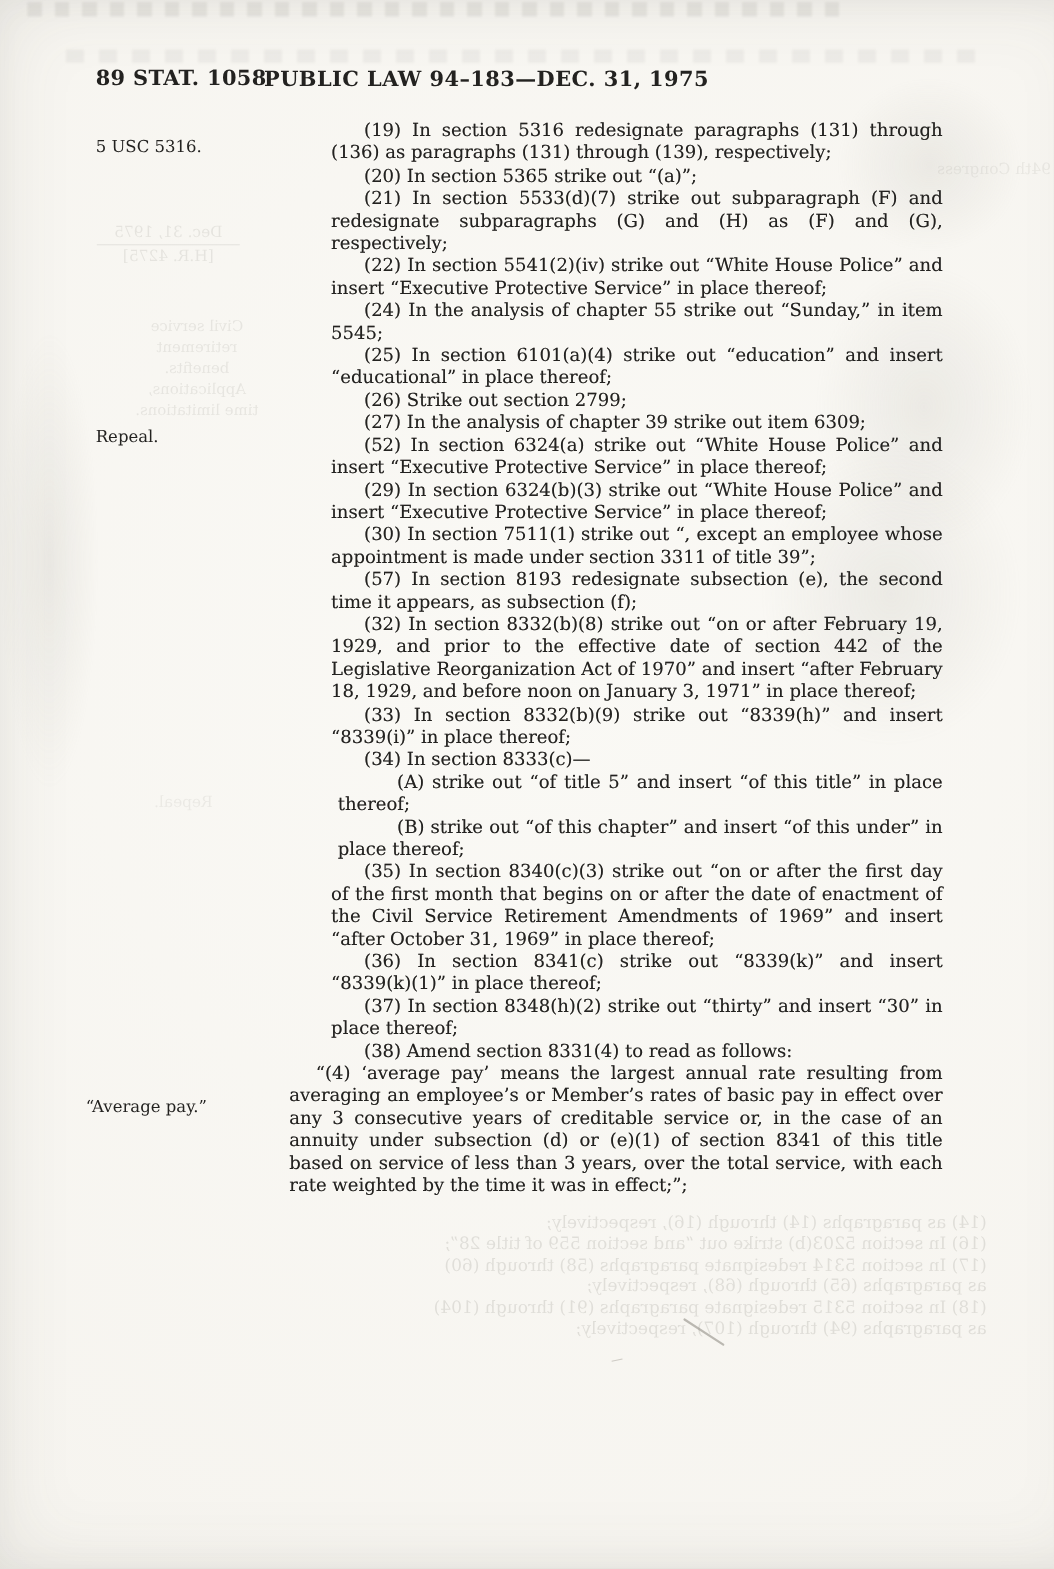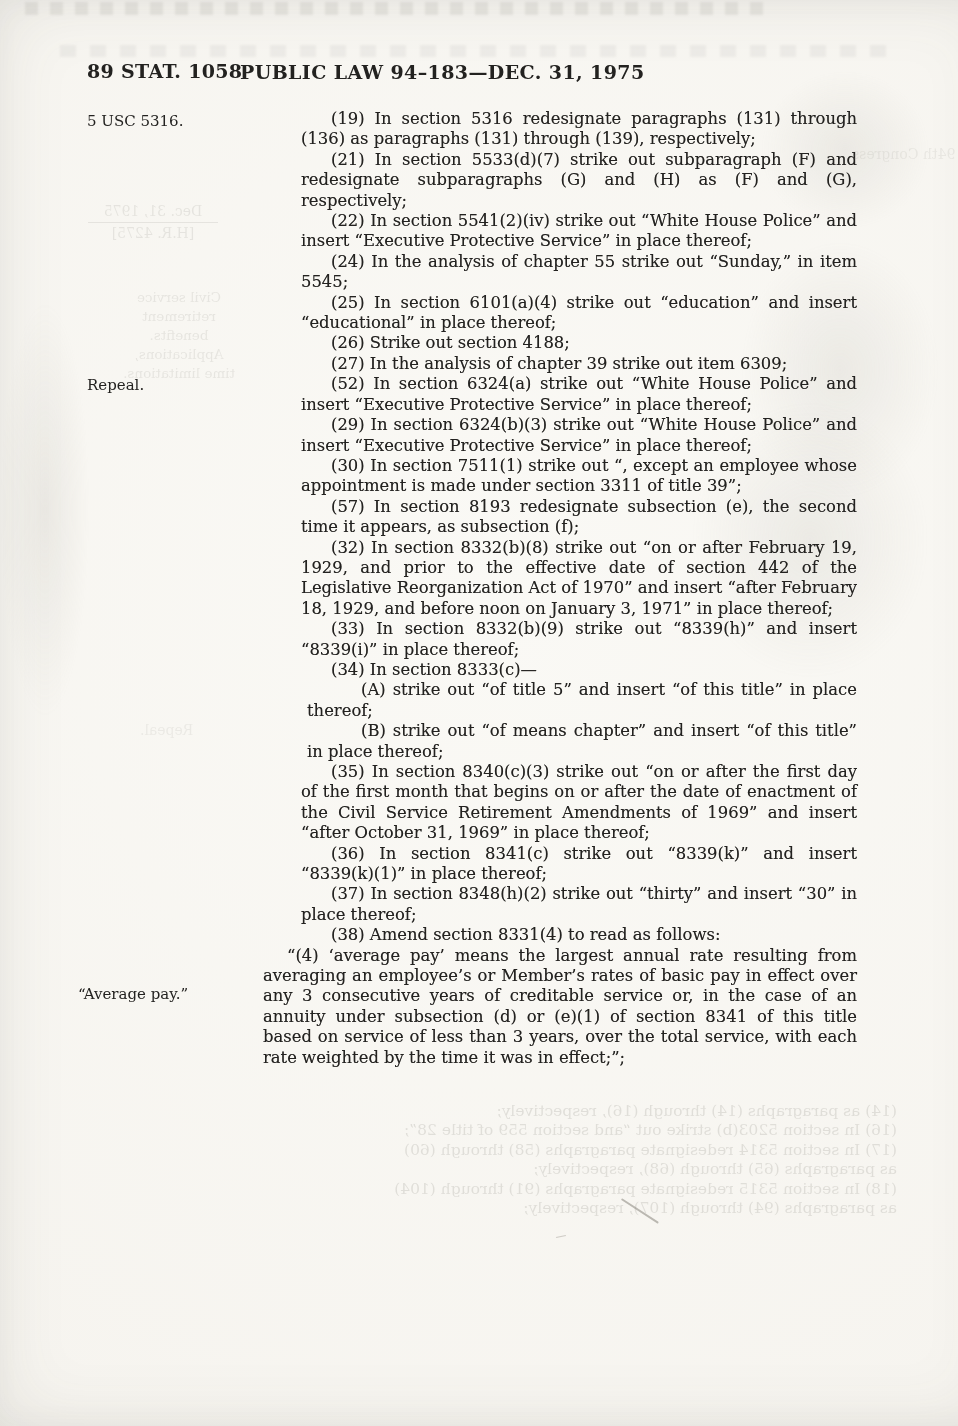--- a/index.html
+++ b/index.html
@@ -19,21 +19,21 @@
   
   .stat-label{
     position:absolute;left:87px;top:60px;
     font-size:19px;font-weight:bold;letter-spacing:.3px;white-space:nowrap;
   }
   .law-title{
     position:absolute;left:240px;top:61px;width:590px;text-align:left;
     font-size:19px;font-weight:bold;letter-spacing:.4px;white-space:nowrap;
   }
   
-  .note{position:absolute;left:87px;font-size:15px;white-space:nowrap;}
+  .note{position:absolute;left:87px;font-size:15px;white-space:nowrap;margin-top:12px;}
   .note.n1{top:112px;}
   .note.n2{top:376px;}
   .note.n3{top:985px;left:78px;}
   
   .body-col{
     position:absolute;left:263px;top:109px;width:594px;
     font-size:16.4px;line-height:20.4px;text-align:justify;
     text-shadow:0 0 .4px rgba(35,34,32,.45);
   }
   .body-col p{margin:0;padding:0;hyphens:none;}
@@ -81,35 +81,36 @@
 
   <div class="stat-label">89 STAT. 1058</div>
   <div class="law-title">PUBLIC LAW 94–183—DEC. 31, 1975</div>
 
   <div class="note n1">5 USC 5316.</div>
   <div class="note n2">Repeal.</div>
   <div class="note n3">“Average pay.”</div>
 
   <div class="body-col">
       <p class="para item">(19) In section 5316 redesignate paragraphs (131) through (136) as paragraphs (131) through (139), respectively;</p>
+      <p class="para item">(20) In section 5365 strike out “(a)”;</p>
       <p class="para item">(21) In section 5533(d)(7) strike out subparagraph (F) and redesignate subparagraphs (G) and (H) as (F) and (G), respectively;</p>
       <p class="para item">(22) In section 5541(2)(iv) strike out “White House Police” and insert “Executive Protective Service” in place thereof;</p>
       <p class="para item">(24) In the analysis of chapter 55 strike out “Sunday,” in item 5545;</p>
       <p class="para item">(25) In section 6101(a)(4) strike out “education” and insert “educational” in place thereof;</p>
-      <p class="para item">(26) Strike out section 4188;</p>
+      <p class="para item">(26) Strike out section 2799;</p>
       <p class="para item">(27) In the analysis of chapter 39 strike out item 6309;</p>
       <p class="para item">(52) In section 6324(a) strike out “White House Police” and insert “Executive Protective Service” in place thereof;</p>
       <p class="para item">(29) In section 6324(b)(3) strike out “White House Police” and insert “Executive Protective Service” in place thereof;</p>
       <p class="para item">(30) In section 7511(1) strike out “, except an employee whose appointment is made under section 3311 of title 39”;</p>
       <p class="para item">(57) In section 8193 redesignate subsection (e), the second time it appears, as subsection (f);</p>
       <p class="para item">(32) In section 8332(b)(8) strike out “on or after February 19, 1929, and prior to the effective date of section 442 of the Legislative Reorganization Act of 1970” and insert “after February 18, 1929, and before noon on January 3, 1971” in place thereof;</p>
       <p class="para item">(33) In section 8332(b)(9) strike out “8339(h)” and insert “8339(i)” in place thereof;</p>
       <p class="para item">(34) In section 8333(c)—</p>
       <p class="para sub">(A) strike out “of title 5” and insert “of this title” in place thereof;</p>
-      <p class="para sub">(B) strike out “of means chapter” and insert “of this title” in place thereof;</p>
+      <p class="para sub">(B) strike out “of this chapter” and insert “of this under” in place thereof;</p>
       <p class="para item">(35) In section 8340(c)(3) strike out “on or after the first day of the first month that begins on or after the date of enactment of the Civil Service Retirement Amendments of 1969” and insert “after October 31, 1969” in place thereof;</p>
       <p class="para item">(36) In section 8341(c) strike out “8339(k)” and insert “8339(k)(1)” in place thereof;</p>
       <p class="para item">(37) In section 8348(h)(2) strike out “thirty” and insert “30” in place thereof;</p>
       <p class="para item">(38) Amend section 8331(4) to read as follows:</p>
       <p class="para quote">“(4) ‘average pay’ means the largest annual rate resulting from averaging an employee’s or Member’s rates of basic pay in effect over any 3 consecutive years of creditable service or, in the case of an annuity under subsection (d) or (e)(1) of section 8341 of this title based on service of less than 3 years, over the total service, with each rate weighted by the time it was in effect;”;</p>
     </div>
 
   <div class="ghost ghost-date mirror">
     <div>Dec. 31, 1975</div>
     <div class="rule"></div>

